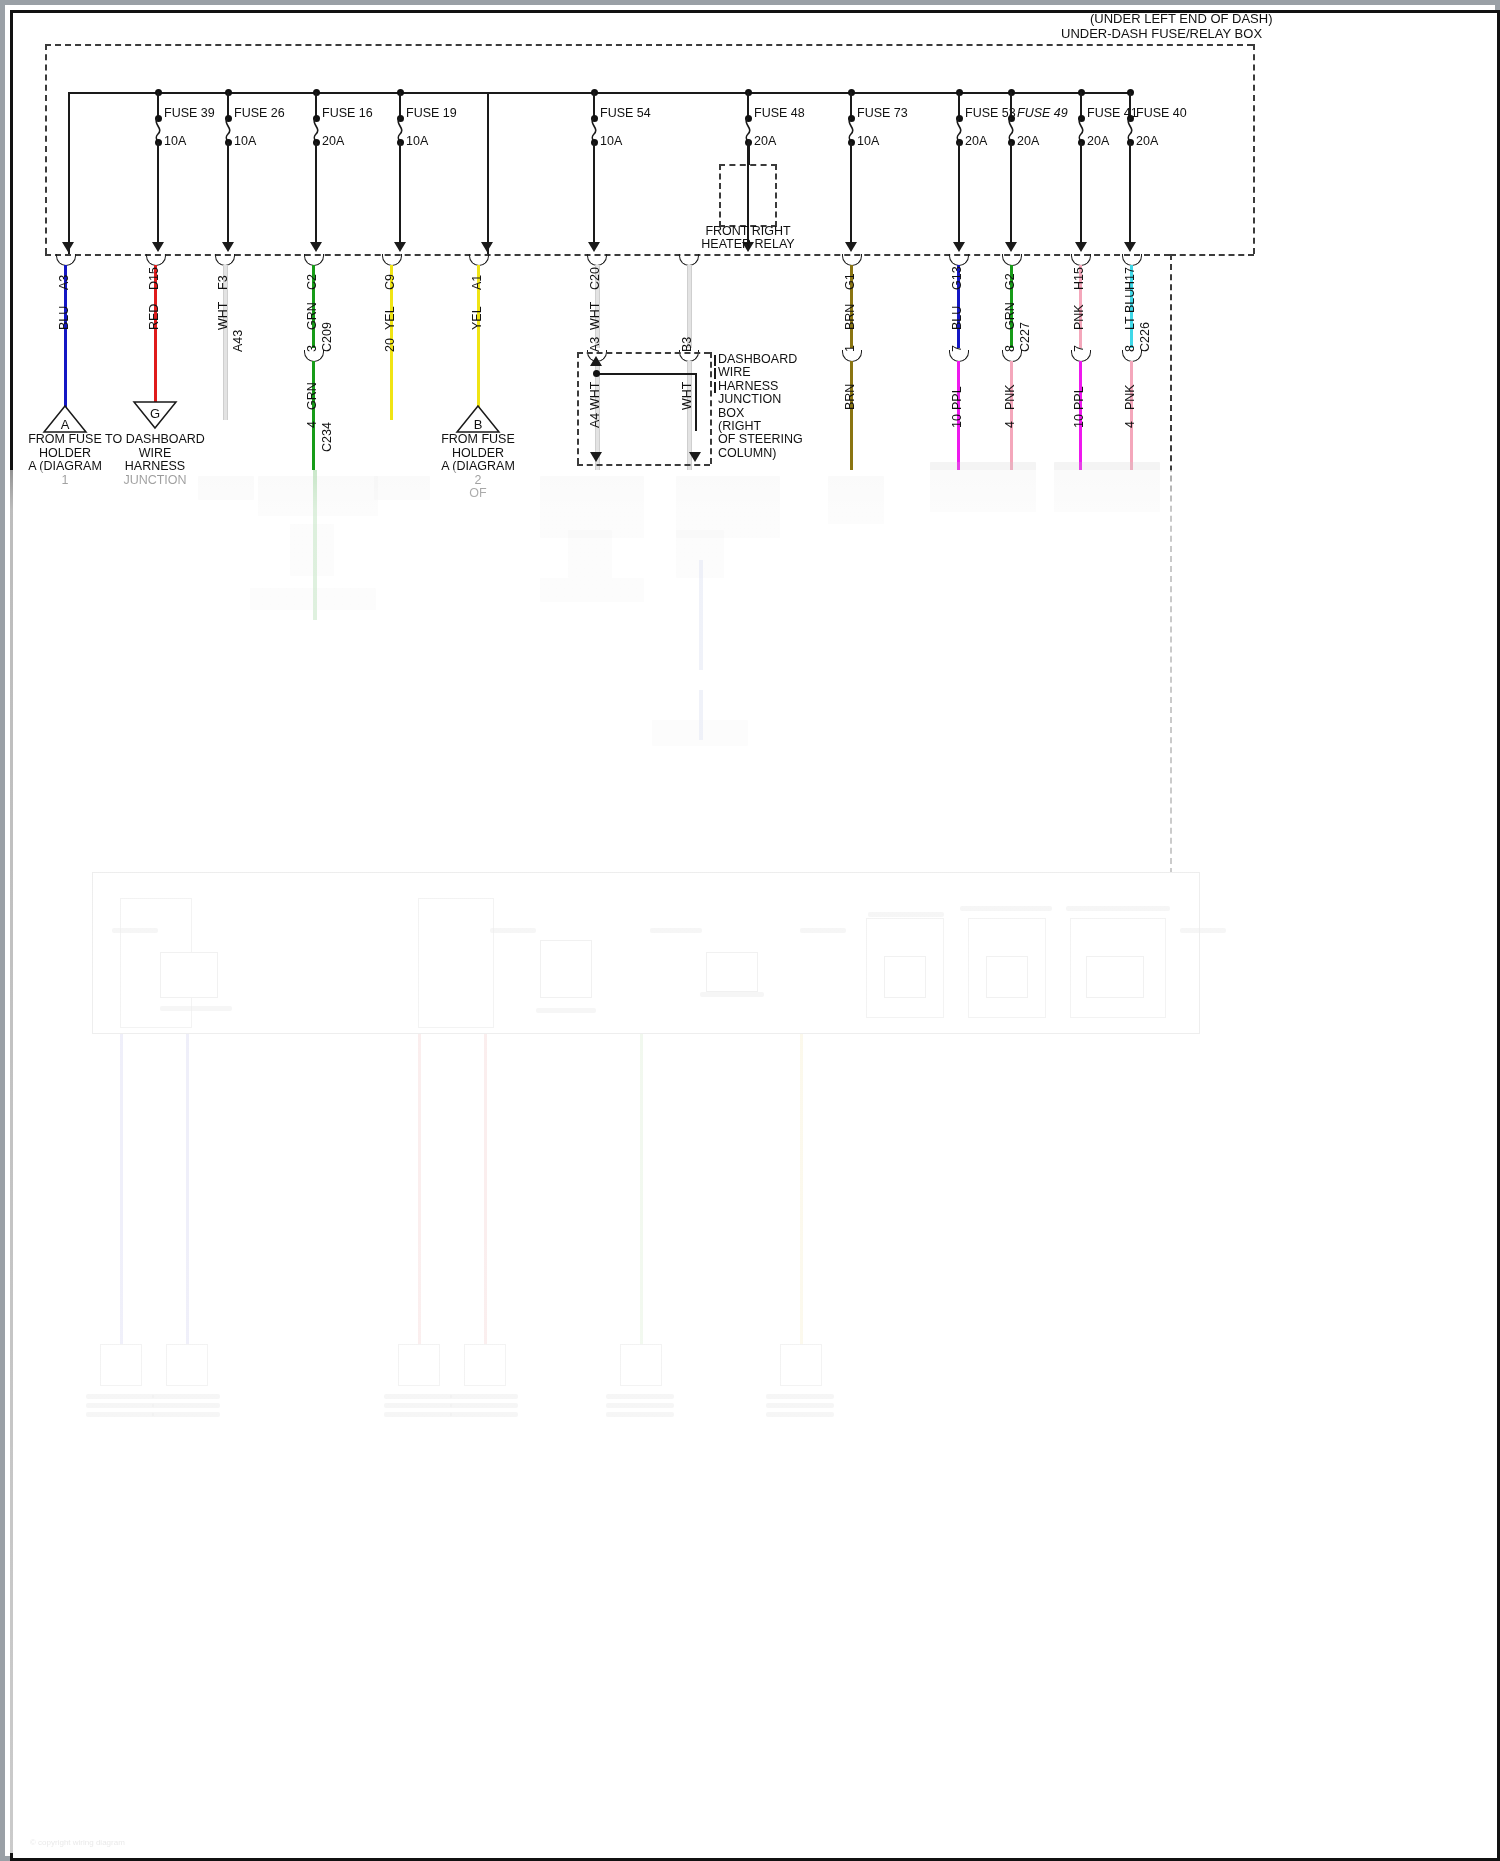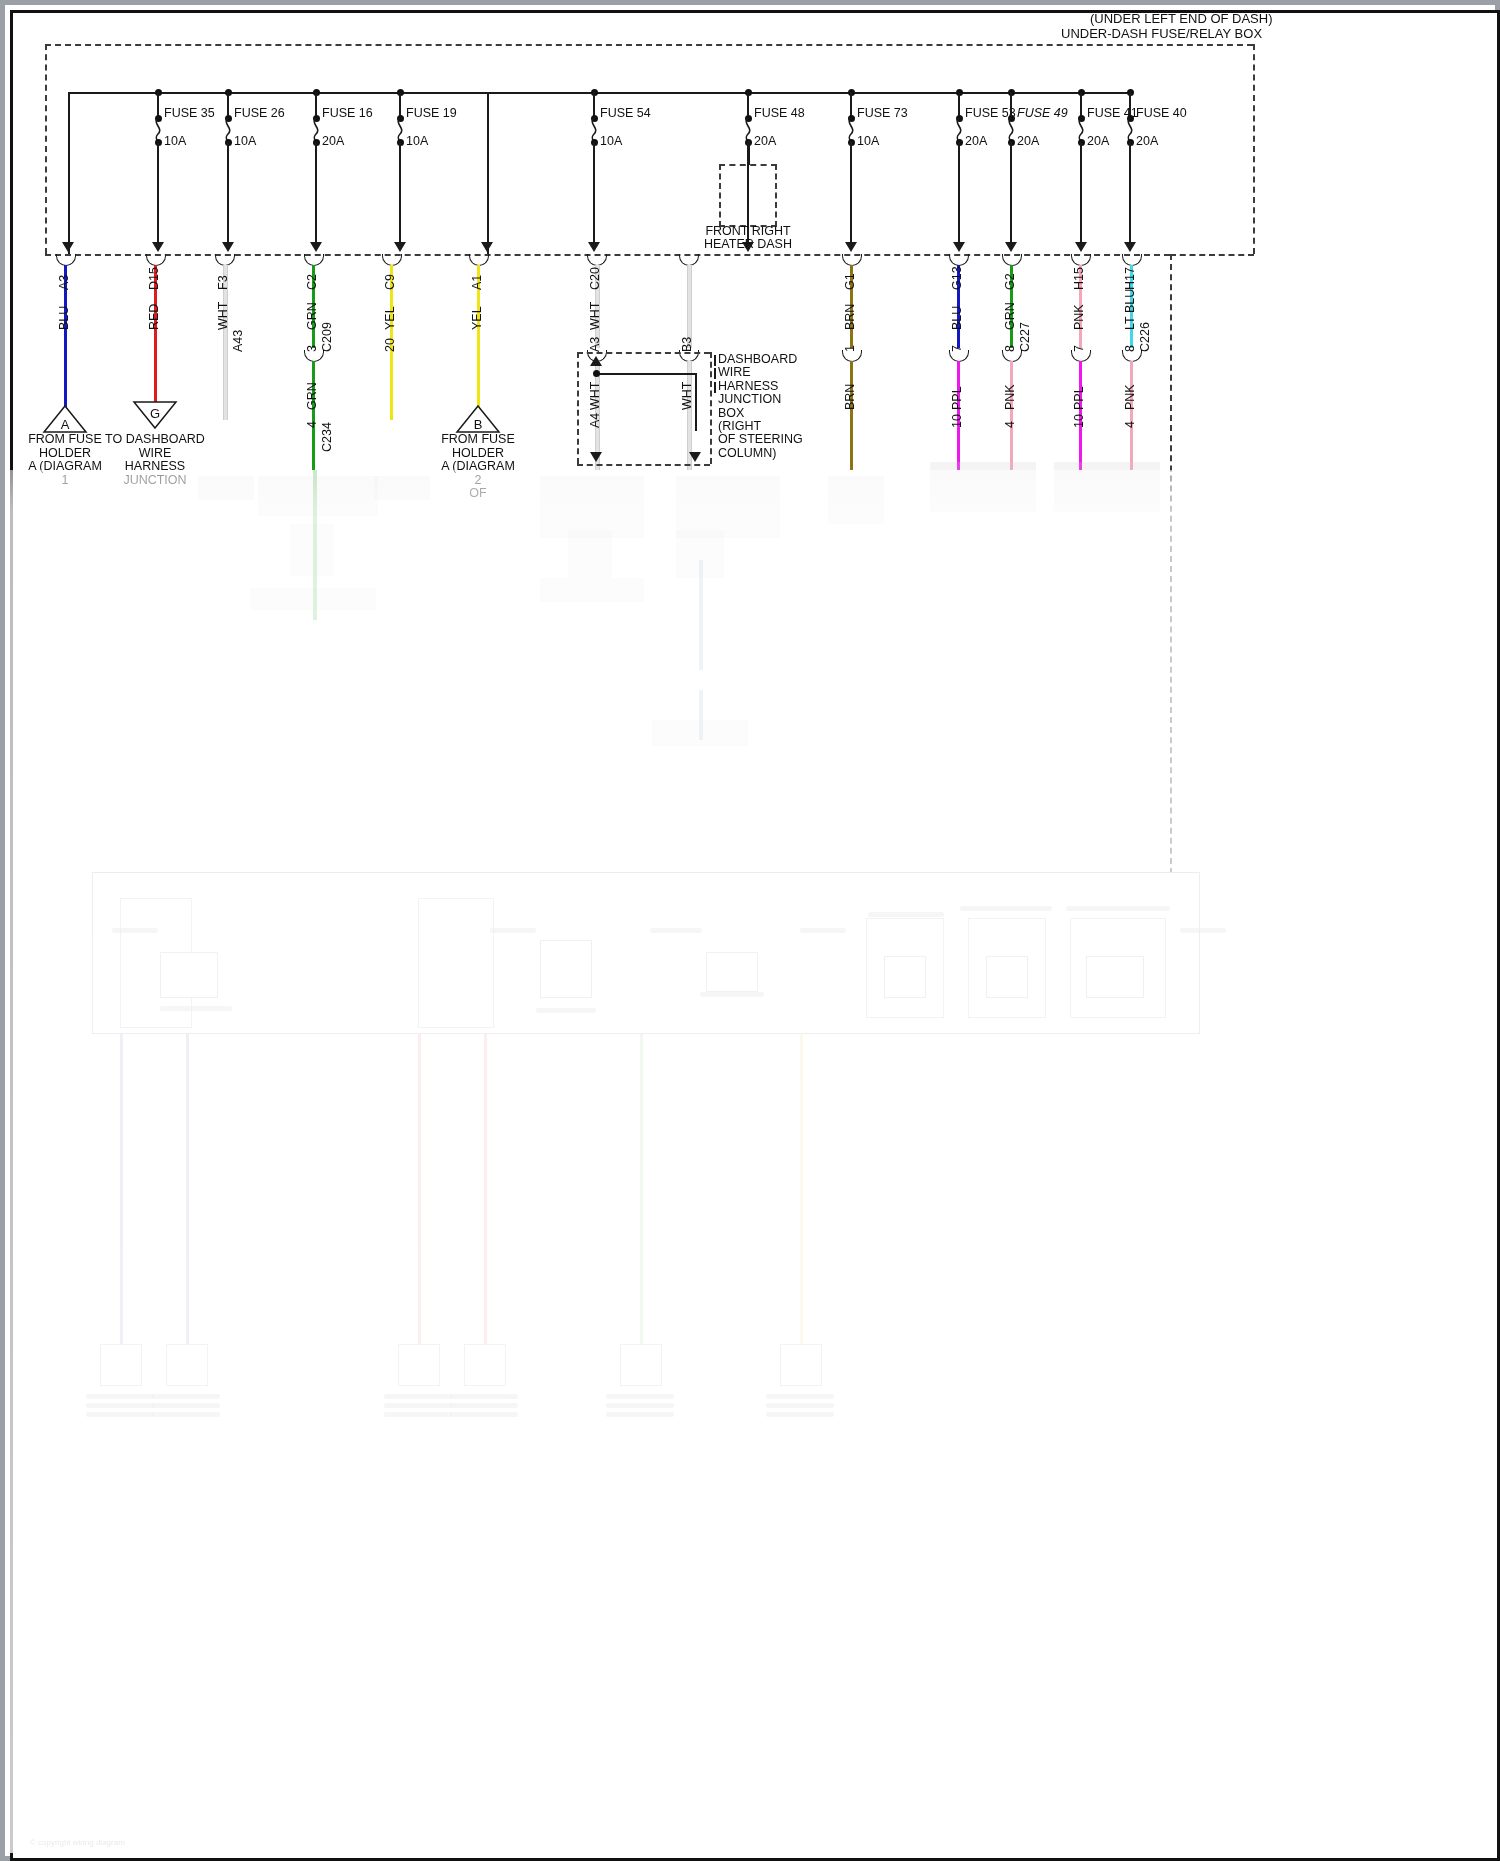--- a/index.html
+++ b/index.html
@@ -83,21 +83,21 @@
   <div id="fuse-layer">
       <div class="dot" style="left:154.5px;top:88.5px;"></div>
       <div class="thinline vline" style="left:157.2px;top:92px;height:26px;"></div>
       <div class="dot" style="left:154.5px;top:114.5px;"></div>
       <div class="fuse" style="left:151px;top:118px;"><svg width="14" height="28" viewBox="0 0 14 28">
           <path d="M7 0 C 1 6, 13 10, 7 16 C 2 21, 9 23, 7 28" fill="none" stroke="#1a1a1a" stroke-width="1.6"></path>
         </svg></div>
       <div class="dot" style="left:154.5px;top:138.5px;"></div>
       <div class="thinline vline" style="left:157.2px;top:142px;height:100px;"></div>
       <div class="arrow" style="left:152px;top:242px;"></div>
-      <div class="lbl" style="left:164px;top:106px;">FUSE 35</div>
+      <div class="lbl" style="left:164px;top:106px;">FUSE 39</div>
       <div class="lbl" style="left:164px;top:134px;">10A</div>
       <div class="dot" style="left:224.5px;top:88.5px;"></div>
       <div class="thinline vline" style="left:227.2px;top:92px;height:26px;"></div>
       <div class="dot" style="left:224.5px;top:114.5px;"></div>
       <div class="fuse" style="left:221px;top:118px;"><svg width="14" height="28" viewBox="0 0 14 28">
           <path d="M7 0 C 1 6, 13 10, 7 16 C 2 21, 9 23, 7 28" fill="none" stroke="#1a1a1a" stroke-width="1.6"></path>
         </svg></div>
       <div class="dot" style="left:224.5px;top:138.5px;"></div>
       <div class="thinline vline" style="left:227.2px;top:142px;height:100px;"></div>
       <div class="arrow" style="left:222px;top:242px;"></div>
@@ -203,21 +203,21 @@
       <div class="lbl" style="left:1136px;top:106px;">FUSE 40</div>
       <div class="lbl" style="left:1136px;top:134px;">20A</div>
     </div>
 
   <div class="arrow" style="left:62px;top:242px;"></div>
   <div class="arrow" style="left:481px;top:242px;"></div>
 
   <div class="thinline vline" style="left:748px;top:140px;height:25px;"></div>
   <div class="dashbox" style="left:719px;top:164px;width:58px;height:63px;"></div>
   <div class="lbl c" style="left:702px;top:224px;width:92px;">FRONT RIGHT</div>
-  <div class="lbl c" style="left:694px;top:237px;width:108px;">HEATER DASH</div>
+  <div class="lbl c" style="left:694px;top:237px;width:108px;">HEATER RELAY</div>
 
   <div id="wire-layer">
       <div class="cup" style="left:56px;top:254px;"></div>
       <div class="wire" style="left:63.5px;top:265px;height:155px;background:#1417c4;"></div>
       <div class="lbl v" style="left:57px;top:290px;">A3</div>
       <div class="lbl v" style="left:57px;top:330px;">BLU</div>
       <svg width="46" height="30" style="position:absolute;left:42px;top:404px;">
         <path d="M23 2 L44 28 L2 28 Z" fill="#fff" stroke="#1a1a1a" stroke-width="1.5"></path>
         <text x="23" y="25" text-anchor="middle" font-size="13" font-family="Liberation Sans, sans-serif" fill="#111">A</text>
       </svg>

